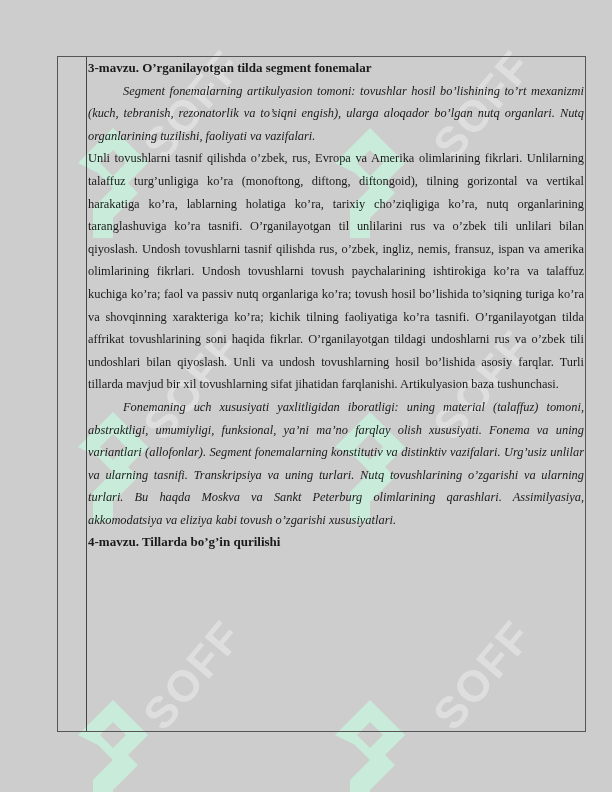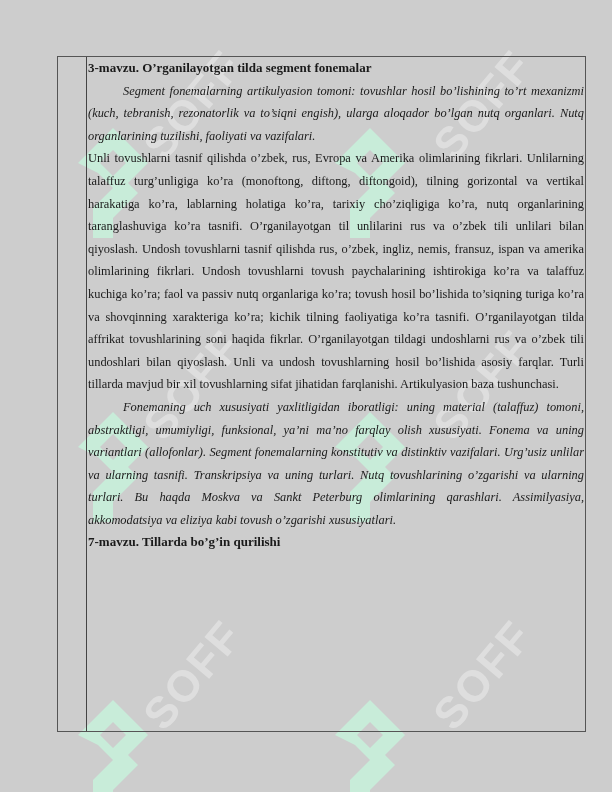--- a/index.html
+++ b/index.html
@@ -54,15 +54,15 @@
 <div class="watermark wm-text" style="left:130px;top:650px;">SOFF</div>
 <div class="watermark wm-text" style="left:420px;top:650px;">SOFF</div>
 
 <div class="page-table">
   <div class="left-col"></div>
   <div class="content">
     <h3 class="heading">3-mavzu. O’rganilayotgan tilda segment fonemalar</h3>
     <p class="para indent">Segment fonemalarning artikulyasion tomoni: tovushlar hosil bo’lishining to’rt mexanizmi (kuch, tebranish, rezonatorlik va to’siqni engish), ularga aloqador bo’lgan nutq organlari. Nutq organlarining tuzilishi, faoliyati va vazifalari.</p>
     <p class="para">Unli tovushlarni tasnif qilishda o’zbek, rus, Evropa va Amerika olimlarining fikrlari. Unlilarning talaffuz turg’unligiga ko’ra (monoftong, diftong, diftongoid), tilning gorizontal va vertikal harakatiga ko’ra, lablarning holatiga ko’ra, tarixiy cho’ziqligiga ko’ra, nutq organlarining taranglashuviga ko’ra tasnifi. O’rganilayotgan til unlilarini rus va o’zbek tili unlilari bilan qiyoslash. Undosh tovushlarni tasnif qilishda rus, o’zbek, ingliz, nemis, fransuz, ispan va amerika olimlarining fikrlari. Undosh tovushlarni tovush paychalarining ishtirokiga ko’ra va talaffuz kuchiga ko’ra; faol va passiv nutq organlariga ko’ra; tovush hosil bo’lishida to’siqning turiga ko’ra va shovqinning xarakteriga ko’ra; kichik tilning faoliyatiga ko’ra tasnifi. O’rganilayotgan tilda affrikat tovushlarining soni haqida fikrlar. O’rganilayotgan tildagi undoshlarni rus va o’zbek tili undoshlari bilan qiyoslash. Unli va undosh tovushlarning hosil bo’lishida asosiy farqlar. Turli tillarda mavjud bir xil tovushlarning sifat jihatidan farqlanishi. Artikulyasion baza tushunchasi.</p>
     <p class="para indent">Fonemaning uch xususiyati yaxlitligidan iboratligi: uning material (talaffuz) tomoni, abstraktligi, umumiyligi, funksional, ya’ni ma’no farqlay olish xususiyati. Fonema va uning variantlari (allofonlar). Segment fonemalarning konstitutiv va distinktiv vazifalari. Urg’usiz unlilar va ularning tasnifi. Transkripsiya va uning turlari. Nutq tovushlarining o’zgarishi va ularning turlari. Bu haqda Moskva va Sankt Peterburg olimlarining qarashlari. Assimilyasiya, akkomodatsiya va eliziya kabi tovush o’zgarishi xususiyatlari.</p>
-    <h3 class="heading">7-mavzu. Tillarda bo’g’in qurilishi</h3>
+    <h3 class="heading">4-mavzu. Tillarda bo’g’in qurilishi</h3>
   </div>
 </div>
 
 </body></html>

